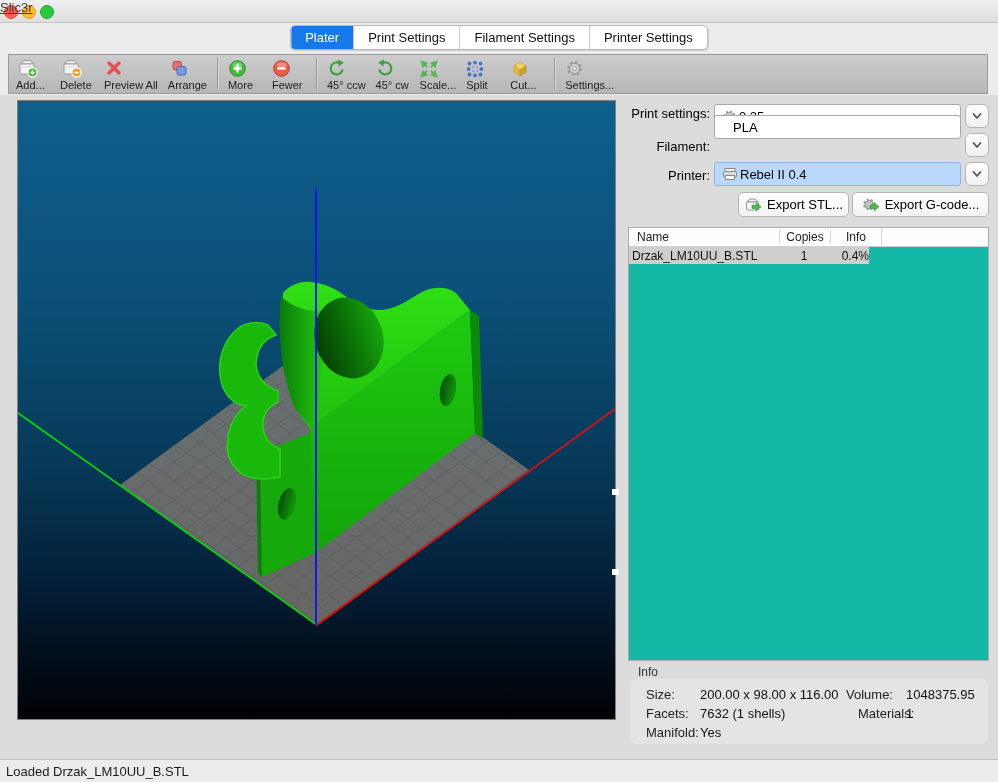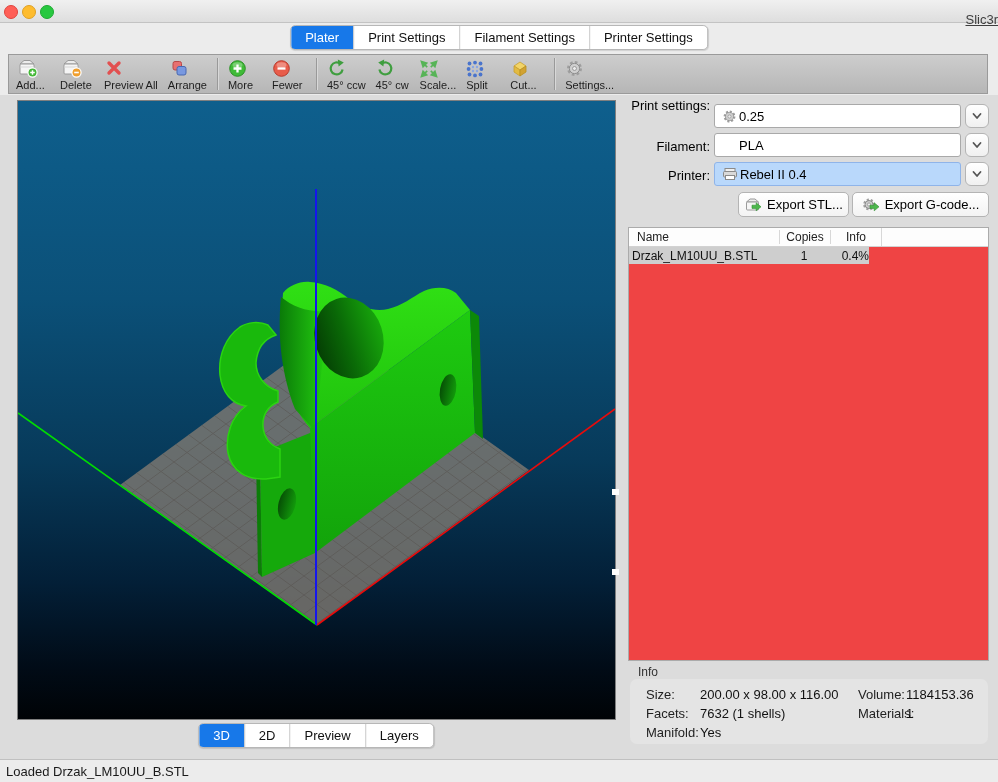--- a/index.html
+++ b/index.html
@@ -3,21 +3,21 @@
 <meta charset="utf-8">
 <style>
   html,body{margin:0;padding:0;}
   body{font-family:"Liberation Sans",sans-serif;background:#555;}
   .window{position:relative;width:998px;height:782px;background:#ececec;overflow:hidden;
           font-family:"Liberation Sans",sans-serif;}
   
   .titlebar{position:absolute;left:0;top:0;width:998px;height:22px;
             background:linear-gradient(#f0f0f0,#dedede);border-bottom:1px solid #c3c3c3;}
   .tl-dot{position:absolute;top:5px;width:12px;height:12px;border-radius:50%;}
-  .win-title{position:absolute;left:0;right:0;top:12px;text-align:right;font-size:13px;color:#3e3e3e;text-decoration:underline;}
+  .win-title{position:absolute;left:0;right:0;top:0;text-align:left;font-size:13px;color:#3e3e3e;text-decoration:underline;}
   
   .tabrow{position:absolute;left:0;top:23px;width:998px;height:30px;}
   .seg{position:absolute;display:inline-flex;background:#fff;border:1px solid #b7b7b7;
        border-radius:5px;overflow:hidden;box-shadow:0 1px 1px rgba(0,0,0,.12);}
   .seg-item{padding:4px 14px;font-size:13px;color:#111;border-left:1px solid #c9c9c9;white-space:nowrap;}
   .seg-item:first-child{border-left:none;}
   .seg-item.sel{background:#1778e9;color:#fff;}
   .seg-top{left:50%;top:2px;transform:translateX(-50%);}
   
   .toolbar{position:absolute;left:8px;top:54px;width:980px;height:40px;
@@ -39,21 +39,21 @@
   .combo{position:absolute;width:247px;height:24px;background:#fff;border:1px solid #a9a9a9;
          border-radius:3px;box-sizing:border-box;display:flex;align-items:center;
          padding-left:7px;font-size:13px;color:#000;gap:2px;}
   .combo.focus{background:#b9d8fb;border-color:#8fb4e9;}
   .chevbtn{position:absolute;width:24px;height:24px;background:linear-gradient(#fff,#f0f0f0);
            border:1px solid #b4b4b4;border-radius:6px;box-sizing:border-box;
            display:flex;align-items:center;justify-content:center;}
   .btn{position:absolute;height:25px;background:linear-gradient(#fff,#f3f3f3);border:1px solid #b4b4b4;
        border-radius:5px;box-sizing:border-box;display:flex;align-items:center;justify-content:center;
        gap:5px;font-size:13px;color:#000;}
-  .obj-table{position:absolute;left:628px;top:227px;width:361px;height:434px;background:#ef4444;
+  .obj-table{position:absolute;left:628px;top:227px;width:361px;height:434px;background:#14b8a6;
              border:1px solid #ababab;box-sizing:border-box;overflow:hidden;}
   .t-head{display:flex;height:18px;border-bottom:1px solid #d2d2d2;font-size:12px;color:#222;
           align-items:center;background:#fdfdfd;}
   .t-head .c-name{width:150px;padding-left:8px;box-sizing:border-box;}
   .t-head .c-copies{width:50px;text-align:center;border-left:1px solid #d8d8d8;}
   .t-head .c-scale{width:50px;text-align:center;border-left:1px solid #d8d8d8;}
   .t-head .c-fill{flex:1;border-left:1px solid #d8d8d8;height:100%;}
   .t-row{display:flex;height:17px;width:240px;background:#cecece;font-size:12px;color:#111;
          align-items:center;}
   .t-row .c-name{width:150px;padding-left:3px;box-sizing:border-box;white-space:nowrap;overflow:hidden;}
@@ -322,48 +322,42 @@
                  C246,286 238,274 238,262 C239,248 246,238 258,234 L250,224
                  C241,220 230,221 222,226 Z" fill="#19b90c" stroke="#2bd411" stroke-width="1.5"></path>
       </g>
 
       <line x1="298" y1="88" x2="298" y2="524" stroke="#1515ee" stroke-width="2"></line>
     </svg>
     <span class="vp-dot" style="top:388px;"></span>
     <span class="vp-dot" style="top:468px;"></span>
   </div>
 
-  <div class="seg seg-bottom">
-    <span class="seg-item sel">3D</span>
-    <span class="seg-item">2D</span>
-    <span class="seg-item">Preview</span>
-    <span class="seg-item">Layers</span>
-  </div>
-
-  <div class="p-label" style="left:618px;top:98px;">Print settings:</div>
+
+  <div class="p-label" style="left:618px;top:106px;">Print settings:</div>
   <div class="combo" style="left:714px;top:104px;">
     <span>
       <svg width="15" height="15" viewBox="0 0 20 20">
         <circle cx="10" cy="10" r="6.2" fill="none" stroke="#9e9e9e" stroke-width="3.4" stroke-dasharray="2.6 2.2"></circle>
         <circle cx="10" cy="10" r="5.4" fill="#cfcfcf" stroke="#8a8a8a"></circle>
         <circle cx="10" cy="10" r="2.1" fill="#ececec" stroke="#8a8a8a" stroke-width="0.8"></circle>
       </svg>
     </span>
     <span>0.25</span>
   </div>
   <div class="chevbtn" style="left:965px;top:104px;">
     <span>
       <svg width="14" height="14" viewBox="0 0 14 14">
           <polyline points="3.5,5 7,9 10.5,5" stroke="#555" stroke-width="1.8" fill="none" stroke-linecap="round" stroke-linejoin="round"></polyline>
         </svg>
     </span>
   </div>
 
   <div class="p-label" style="left:618px;top:139px;">Filament:</div>
-  <div class="combo" style="left:714px;top:133px;padding-left:24px;">
+  <div class="combo" style="left:714px;top:115px;padding-left:18px;">
     <span>PLA</span>
   </div>
   <div class="chevbtn" style="left:965px;top:133px;">
     <span>
       <svg width="14" height="14" viewBox="0 0 14 14">
           <polyline points="3.5,5 7,9 10.5,5" stroke="#555" stroke-width="1.8" fill="none" stroke-linecap="round" stroke-linejoin="round"></polyline>
         </svg>
     </span>
   </div>
 
@@ -420,22 +414,22 @@
       <span class="c-name">Drzak_LM10UU_B.STL</span>
       <span class="c-copies">1</span>
       <span class="c-scale">0.4%</span>
     </div>
   </div>
 
   <div class="info-title">Info</div>
   <div class="info-box">
     <span class="lab" style="left:16px;top:8px;">Size:</span>
     <span class="val" style="left:70px;top:8px;">200.00 x 98.00 x 116.00</span>
-    <span class="lab" style="left:228px;top:8px;">Volume:</span>
-    <span class="val" style="left:276px;top:8px;">1184153.36</span>
+    <span class="lab" style="left:216px;top:8px;">Volume:</span>
+    <span class="val" style="left:276px;top:8px;">1048375.95</span>
     <span class="lab" style="left:16px;top:27px;">Facets:</span>
     <span class="val" style="left:70px;top:27px;">7632 (1 shells)</span>
     <span class="lab" style="left:228px;top:27px;">Materials:</span>
     <span class="val" style="left:276px;top:27px;">1</span>
     <span class="lab" style="left:16px;top:46px;">Manifold:</span>
     <span class="val" style="left:70px;top:46px;">Yes</span>
   </div>
 
   <div class="statusbar">
     <span class="status-text">Loaded Drzak_LM10UU_B.STL</span>

